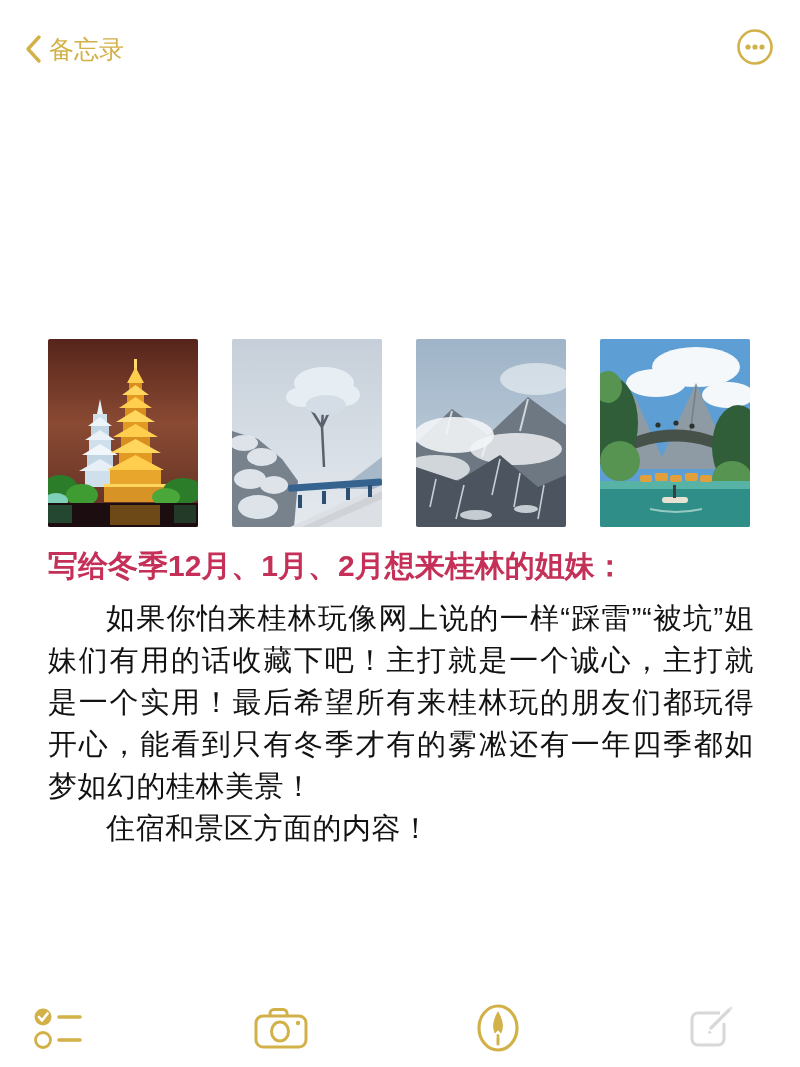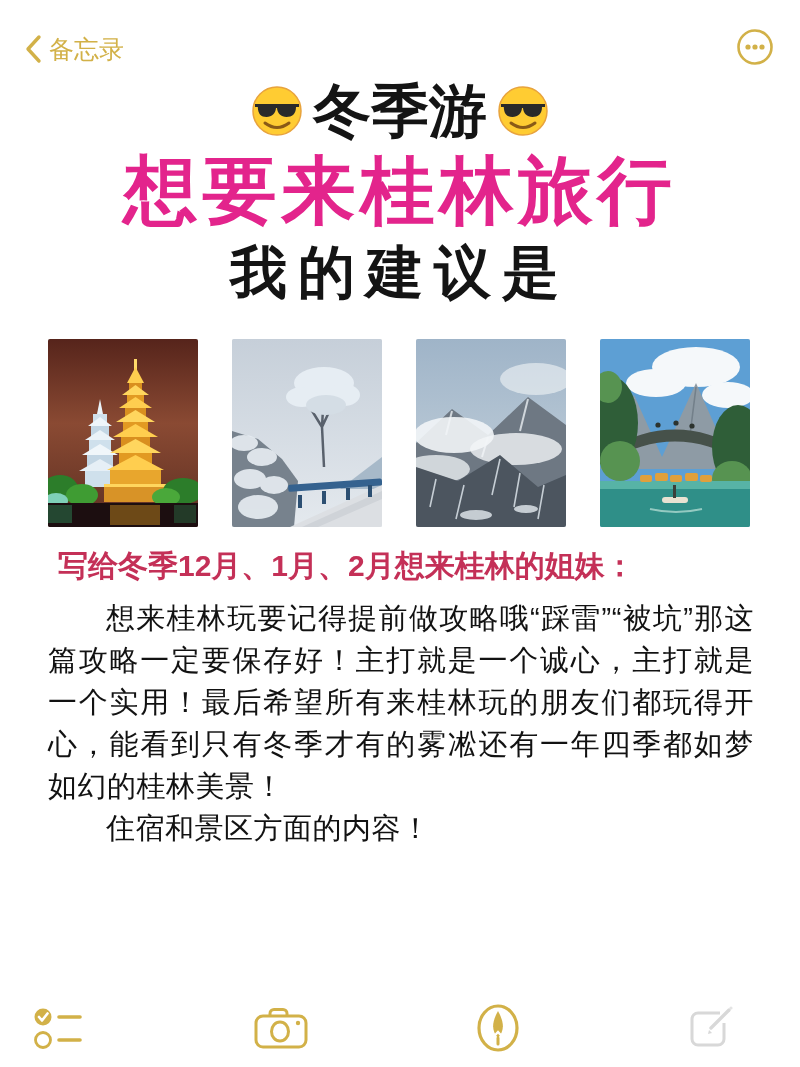--- a/index.html
+++ b/index.html
@@ -28,21 +28,21 @@
 
   
   .photos { position: absolute; top: 339px; left: 48px; display: flex; gap: 34px; }
   .photo { width: 150px; height: 188px; border-radius: 2px; overflow: hidden;
     background: #ddd; cursor: pointer; }
   .photo svg { display: block; width: 150px; height: 188px; }
 
   
   .content { position: absolute; top: 547px; left: 48px; width: 706px; }
   .content-heading { font-size: 30px; font-weight: 700; color: #C43057;
-    line-height: 38px; margin-bottom: 12px; margin-left: 10px; }
+    line-height: 38px; margin-bottom: 12px; }
   .content p { font-size: 29px; line-height: 42px; color: #121212;
     text-indent: 2em; text-align: justify; letter-spacing: 0.5px; }
 
   
   .toolbar { position: absolute; left: 0; right: 0; bottom: 8px; height: 58px;
     display: flex; align-items: center; justify-content: space-between;
     padding: 0 64px 0 32px; }
   .tool { display: flex; align-items: center; justify-content: center; cursor: pointer; }
 </style>
 </head>
@@ -64,41 +64,20 @@
         <svg width="40" height="40" viewBox="0 0 40 40">
           <circle cx="20" cy="20" r="16.5" fill="none" stroke="#D2B148" stroke-width="2.6"></circle>
           <circle cx="13" cy="20" r="2.6" fill="#D2B148"></circle>
           <circle cx="20" cy="20" r="2.6" fill="#D2B148"></circle>
           <circle cx="27" cy="20" r="2.6" fill="#D2B148"></circle>
         </svg>
       </span>
     </div>
   </div>
 
-  <div class="titles">
-    <div class="t1">
-      <span>
-        <svg width="52" height="52" viewBox="0 0 52 52">
-          <circle cx="26" cy="26" r="24" fill="#FFCC32" stroke="#E8A33D" stroke-width="1.5"></circle>
-          <path d="M4 19 h44 v3 h-3 c0 7 -4 10 -9.5 10 c-5.5 0 -9 -3.5 -9.5 -9 h-1 c-0.5 5.5 -4 9 -9.5 9 C10 32 7 29 6.8 22 H4 Z" fill="#2a2a2a"></path>
-          <path d="M14 38 q12 9 24 0" fill="none" stroke="#8a5a17" stroke-width="3" stroke-linecap="round"></path>
-        </svg>
-      </span>
-      <span>冬季游</span>
-      <span>
-        <svg width="52" height="52" viewBox="0 0 52 52">
-          <circle cx="26" cy="26" r="24" fill="#FFCC32" stroke="#E8A33D" stroke-width="1.5"></circle>
-          <path d="M4 19 h44 v3 h-3 c0 7 -4 10 -9.5 10 c-5.5 0 -9 -3.5 -9.5 -9 h-1 c-0.5 5.5 -4 9 -9.5 9 C10 32 7 29 6.8 22 H4 Z" fill="#2a2a2a"></path>
-          <path d="M14 38 q12 9 24 0" fill="none" stroke="#8a5a17" stroke-width="3" stroke-linecap="round"></path>
-        </svg>
-      </span>
-    </div>
-    <div class="t2">想要来桂林旅行</div>
-    <div class="t3">我的建议是</div>
-  </div>
 
   <div class="photos">
 
     <div class="photo">
       <svg viewBox="0 0 150 188">
         <defs>
           <linearGradient id="sky1" x1="0" y1="0" x2="0" y2="1">
             <stop offset="0" stop-color="#56241b"></stop>
               <stop offset="0.45" stop-color="#8a4a33"></stop>
               <stop offset="1" stop-color="#5d2f22"></stop>
@@ -267,21 +246,21 @@
         </g>
         <rect x="62" y="158" width="26" height="6" rx="3" fill="#e8e2d2"></rect>
         <rect x="73" y="146" width="3" height="13" fill="#3a3f3a"></rect>
         <path d="M50 170 q26 6 52 0" stroke="#bfe2da" stroke-width="2" fill="none" opacity="0.7"></path>
       </svg>
     </div>
   </div>
 
   <div class="content">
     <div class="content-heading">写给冬季12月、1月、2月想来桂林的姐妹：</div>
-    <p>想来桂林玩要记得提前做攻略哦“踩雷”“被坑”那这篇攻略一定要保存好！主打就是一个诚心，主打就是一个实用！最后希望所有来桂林玩的朋友们都玩得开心，能看到只有冬季才有的雾凇还有一年四季都如梦如幻的桂林美景！</p>
+    <p>如果你怕来桂林玩像网上说的一样“踩雷”“被坑”姐妹们有用的话收藏下吧！主打就是一个诚心，主打就是一个实用！最后希望所有来桂林玩的朋友们都玩得开心，能看到只有冬季才有的雾凇还有一年四季都如梦如幻的桂林美景！</p>
     <p>住宿和景区方面的内容！</p>
   </div>
 
   <div class="toolbar">
     <div class="tool">
       <span>
         <svg width="56" height="46" viewBox="0 0 56 46">
           <circle cx="11" cy="12" r="8.5" fill="#D2B148"></circle>
           <polyline points="7,12 10,15.5 15.5,8.5" fill="none" stroke="#ffffff" stroke-width="2.6" stroke-linecap="round" stroke-linejoin="round"></polyline>
           <line x1="27" y1="12" x2="48" y2="12" stroke="#D2B148" stroke-width="3.6" stroke-linecap="round"></line>

